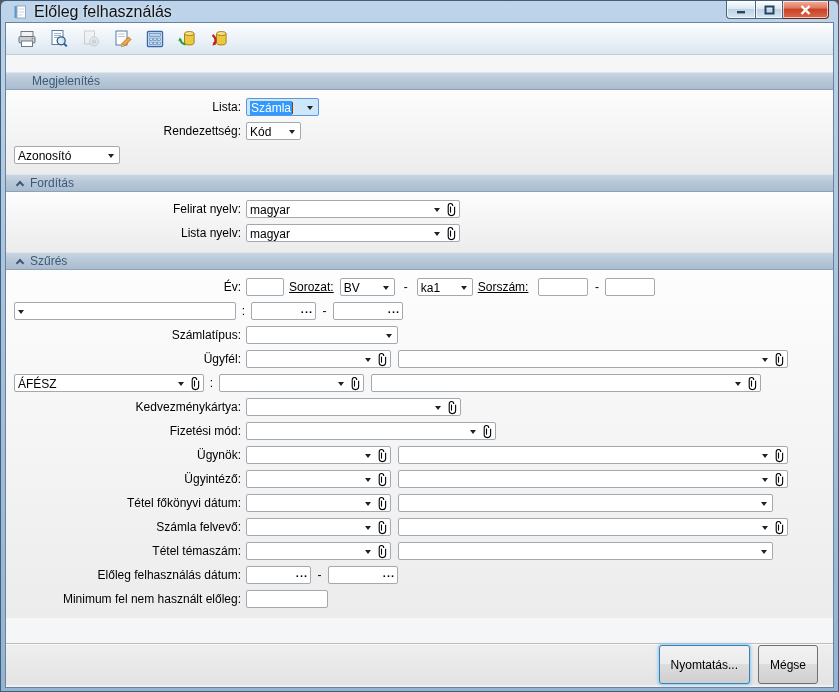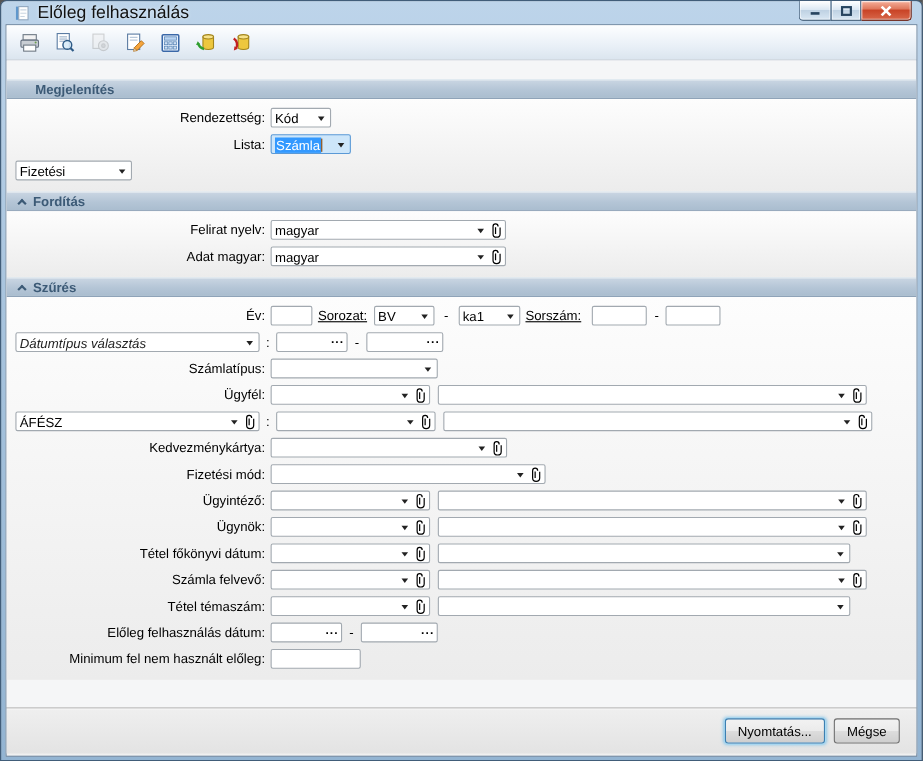--- a/index.html
+++ b/index.html
@@ -26,21 +26,21 @@
   .toolbar { height:32px; display:flex; align-items:center; gap:6px; padding-left:8px;
     background:linear-gradient(180deg,#fdfeff 0%,#e9f0f7 60%,#dbe5ef 100%); border-bottom:1px solid #c3ced9; }
   .tbtn { width:26px; height:26px; display:flex; align-items:center; justify-content:center; border:1px solid transparent; border-radius:3px; }
   .tbtn.disabled { opacity:.45; filter:grayscale(1); }
 
   .form { height:588px; overflow:hidden; background:#f5f6f7; padding-top:17px; }
 
   .sec-hdr { height:18px; display:flex; align-items:center; gap:7px; padding-left:11px;
     background:linear-gradient(180deg,#c9d5e2 0%,#b4c5d6 55%,#aabdcf 100%);
     border-top:1px solid #dde6ee; border-bottom:1px solid #8fa3b8;
-    color:#3c5a76; font-weight:bold; }
+    color:#3c5a76; font-weight:normal; }
   .caret { width:6px; height:6px; border-left:2px solid #3c5a76; border-top:2px solid #3c5a76; transform:rotate(45deg); margin-top:3px; flex:none; }
   .caret-space { width:8px; flex:none; }
   .sec-body { background:linear-gradient(180deg,#fdfdfd 0%,#ececec 100%); padding:5px 0 7px; }
 
   .row { display:flex; align-items:center; height:24px; padding-left:8px; }
   .lbl { flex:none; width:232px; text-align:right; padding-right:5px; white-space:nowrap; }
   .ilbl { flex:none; white-space:nowrap; padding:0 6px 0 5px;text-decoration:underline; }
 
   .cmb { position:relative; display:flex; align-items:center; height:18px; flex:none;
     background:#fff; border:1px solid #a2a9b0; border-radius:2px; }
@@ -58,21 +58,21 @@
   .date { position:relative; height:18px; flex:none; }
   .date input { width:100%; height:100%; background:#fff; border:1px solid #a2a9b0; border-radius:2px;
     font:12px "Liberation Sans",sans-serif; padding:0 16px 0 3px; }
   .dots { position:absolute; right:3px; top:0; height:18px; line-height:15px; font-weight:bold; letter-spacing:1px; font-size:11px; cursor:default; }
   .dash { flex:none; width:17px; text-align:center; }
   .dash.w { width:22px; }
   .colon { flex:none; width:15px; text-align:center; }
 
   .footer { height:42px; display:flex; align-items:center; justify-content:flex-end; gap:8px; padding-right:15px;
     background:linear-gradient(180deg,#efefef 0%,#e3e3e3 100%); border-top:1px solid #bcbcbc; box-shadow:inset 0 1px 0 #f8f8f8; }
-  .btn { height:23px; padding:0 11px; border:1px solid #707070; border-radius:3px;
+  .btn { height:39px; padding:0 11px; border:1px solid #707070; border-radius:3px;
     background:linear-gradient(180deg,#f2f2f2 0%,#ebebeb 49%,#dddddd 50%,#cfcfcf 100%);
     font:12px "Liberation Sans",sans-serif; }
   .btn.def { border-color:#3c7fb1; box-shadow:0 0 0 1px #a9d9f2, 0 0 3px 1px #8cc6e8; }
 </style>
 </head>
 <body>
 
 <div class="window">
 
   <div class="titlebar">
@@ -176,36 +176,36 @@
     </div>
 
     <div class="form">
 
       <div class="sec-hdr">
         <span class="caret-space"></span>
         <span>Megjelenítés</span>
       </div>
       <div class="sec-body">
         <div class="row">
+          <span class="lbl">Lista:</span>
+          <span class="cmb focus" style="width:73px">
+            <span class="t"><span class="hl">Számla</span><span class="cursor"></span></span>
+            <span class="arr"></span>
+          </span>
+        </div>
+        <div class="row">
           <span class="lbl">Rendezettség:</span>
           <span class="cmb" style="width:55px">
             <span class="t">Kód</span>
             <span class="arr"></span>
           </span>
         </div>
         <div class="row">
-          <span class="lbl">Lista:</span>
-          <span class="cmb focus" style="width:73px">
-            <span class="t"><span class="hl">Számla</span><span class="cursor"></span></span>
-            <span class="arr"></span>
-          </span>
-        </div>
-        <div class="row">
           <span class="cmb" style="width:106px">
-            <span class="t">Fizetési</span>
+            <span class="t">Azonosító</span>
             <span class="arr"></span>
           </span>
         </div>
       </div>
 
       <div class="sec-hdr">
         <span class="caret"></span>
         <span>Fordítás</span>
       </div>
       <div class="sec-body">
@@ -216,21 +216,21 @@
             <span class="arr"></span>
             <span class="clip">
                 <svg width="11" height="15" viewBox="0 0 12 16">
                   <path d="M8.5 4.2 a2.5 2.7 0 0 0 -5 0 l0 7.2 a3.5 3.3 0 0 0 7 0 l0 -6.4" fill="none" stroke="#000" stroke-width="1.2"></path>
                   <path d="M6 4.8 l0 6.6" stroke="#000" stroke-width="1.2" fill="none"></path>
                 </svg>
               </span>
           </span>
         </div>
         <div class="row">
-          <span class="lbl">Adat magyar:</span>
+          <span class="lbl">Lista nyelv:</span>
           <span class="cmb" style="width:214px">
             <span class="t">magyar</span>
             <span class="arr"></span>
             <span class="clip">
                 <svg width="11" height="15" viewBox="0 0 12 16">
                   <path d="M8.5 4.2 a2.5 2.7 0 0 0 -5 0 l0 7.2 a3.5 3.3 0 0 0 7 0 l0 -6.4" fill="none" stroke="#000" stroke-width="1.2"></path>
                   <path d="M6 4.8 l0 6.6" stroke="#000" stroke-width="1.2" fill="none"></path>
                 </svg>
               </span>
           </span>
@@ -257,21 +257,20 @@
             <span class="arr"></span>
           </span>
           <span class="ilbl" style="padding-right:10px">Sorszám:</span>
           <input class="inp" style="width: 50px;" value="">
           <span class="dash">-</span>
           <input class="inp" style="width: 50px;" value="">
         </div>
 
         <div class="row">
           <span class="cmb" style="width:222px">
-            <span class="t it">Dátumtípus választás</span>
             <span class="arr"></span>
           </span>
           <span class="colon">:</span>
           <span class="date" style="width:65px">
             <input value="" style="">
             <span class="dots">...</span>
           </span>
           <span class="dash">-</span>
           <span class="date" style="width:70px">
             <input value="" style="">
@@ -305,21 +304,21 @@
             <span class="clip">
                 <svg width="11" height="15" viewBox="0 0 12 16">
                   <path d="M8.5 4.2 a2.5 2.7 0 0 0 -5 0 l0 7.2 a3.5 3.3 0 0 0 7 0 l0 -6.4" fill="none" stroke="#000" stroke-width="1.2"></path>
                   <path d="M6 4.8 l0 6.6" stroke="#000" stroke-width="1.2" fill="none"></path>
                 </svg>
               </span>
           </span>
         </div>
 
         <div class="row">
-          <span class="cmb" style="width:222px">
+          <span class="cmb" style="width:190px">
             <span class="t">ÁFÉSZ</span>
             <span class="arr"></span>
             <span class="clip">
                 <svg width="11" height="15" viewBox="0 0 12 16">
                   <path d="M8.5 4.2 a2.5 2.7 0 0 0 -5 0 l0 7.2 a3.5 3.3 0 0 0 7 0 l0 -6.4" fill="none" stroke="#000" stroke-width="1.2"></path>
                   <path d="M6 4.8 l0 6.6" stroke="#000" stroke-width="1.2" fill="none"></path>
                 </svg>
               </span>
           </span>
           <span class="colon">:</span>
@@ -367,45 +366,45 @@
             <span class="clip">
                 <svg width="11" height="15" viewBox="0 0 12 16">
                   <path d="M8.5 4.2 a2.5 2.7 0 0 0 -5 0 l0 7.2 a3.5 3.3 0 0 0 7 0 l0 -6.4" fill="none" stroke="#000" stroke-width="1.2"></path>
                   <path d="M6 4.8 l0 6.6" stroke="#000" stroke-width="1.2" fill="none"></path>
                 </svg>
               </span>
           </span>
         </div>
 
         <div class="row">
+          <span class="lbl">Ügynök:</span>
+          <span class="cmb" style="width:145px">
+            <span class="t"></span>
+            <span class="arr"></span>
+            <span class="clip">
+                <svg width="11" height="15" viewBox="0 0 12 16">
+                  <path d="M8.5 4.2 a2.5 2.7 0 0 0 -5 0 l0 7.2 a3.5 3.3 0 0 0 7 0 l0 -6.4" fill="none" stroke="#000" stroke-width="1.2"></path>
+                  <path d="M6 4.8 l0 6.6" stroke="#000" stroke-width="1.2" fill="none"></path>
+                </svg>
+              </span>
+          </span>
+          <span class="cmb" style="width:390px;margin-left:7px">
+            <span class="t"></span>
+            <span class="arr"></span>
+            <span class="clip">
+                <svg width="11" height="15" viewBox="0 0 12 16">
+                  <path d="M8.5 4.2 a2.5 2.7 0 0 0 -5 0 l0 7.2 a3.5 3.3 0 0 0 7 0 l0 -6.4" fill="none" stroke="#000" stroke-width="1.2"></path>
+                  <path d="M6 4.8 l0 6.6" stroke="#000" stroke-width="1.2" fill="none"></path>
+                </svg>
+              </span>
+          </span>
+        </div>
+
+        <div class="row">
           <span class="lbl">Ügyintéző:</span>
-          <span class="cmb" style="width:145px">
-            <span class="t"></span>
-            <span class="arr"></span>
-            <span class="clip">
-                <svg width="11" height="15" viewBox="0 0 12 16">
-                  <path d="M8.5 4.2 a2.5 2.7 0 0 0 -5 0 l0 7.2 a3.5 3.3 0 0 0 7 0 l0 -6.4" fill="none" stroke="#000" stroke-width="1.2"></path>
-                  <path d="M6 4.8 l0 6.6" stroke="#000" stroke-width="1.2" fill="none"></path>
-                </svg>
-              </span>
-          </span>
-          <span class="cmb" style="width:390px;margin-left:7px">
-            <span class="t"></span>
-            <span class="arr"></span>
-            <span class="clip">
-                <svg width="11" height="15" viewBox="0 0 12 16">
-                  <path d="M8.5 4.2 a2.5 2.7 0 0 0 -5 0 l0 7.2 a3.5 3.3 0 0 0 7 0 l0 -6.4" fill="none" stroke="#000" stroke-width="1.2"></path>
-                  <path d="M6 4.8 l0 6.6" stroke="#000" stroke-width="1.2" fill="none"></path>
-                </svg>
-              </span>
-          </span>
-        </div>
-
-        <div class="row">
-          <span class="lbl">Ügynök:</span>
           <span class="cmb" style="width:145px">
             <span class="t"></span>
             <span class="arr"></span>
             <span class="clip">
                 <svg width="11" height="15" viewBox="0 0 12 16">
                   <path d="M8.5 4.2 a2.5 2.7 0 0 0 -5 0 l0 7.2 a3.5 3.3 0 0 0 7 0 l0 -6.4" fill="none" stroke="#000" stroke-width="1.2"></path>
                   <path d="M6 4.8 l0 6.6" stroke="#000" stroke-width="1.2" fill="none"></path>
                 </svg>
               </span>
           </span>

